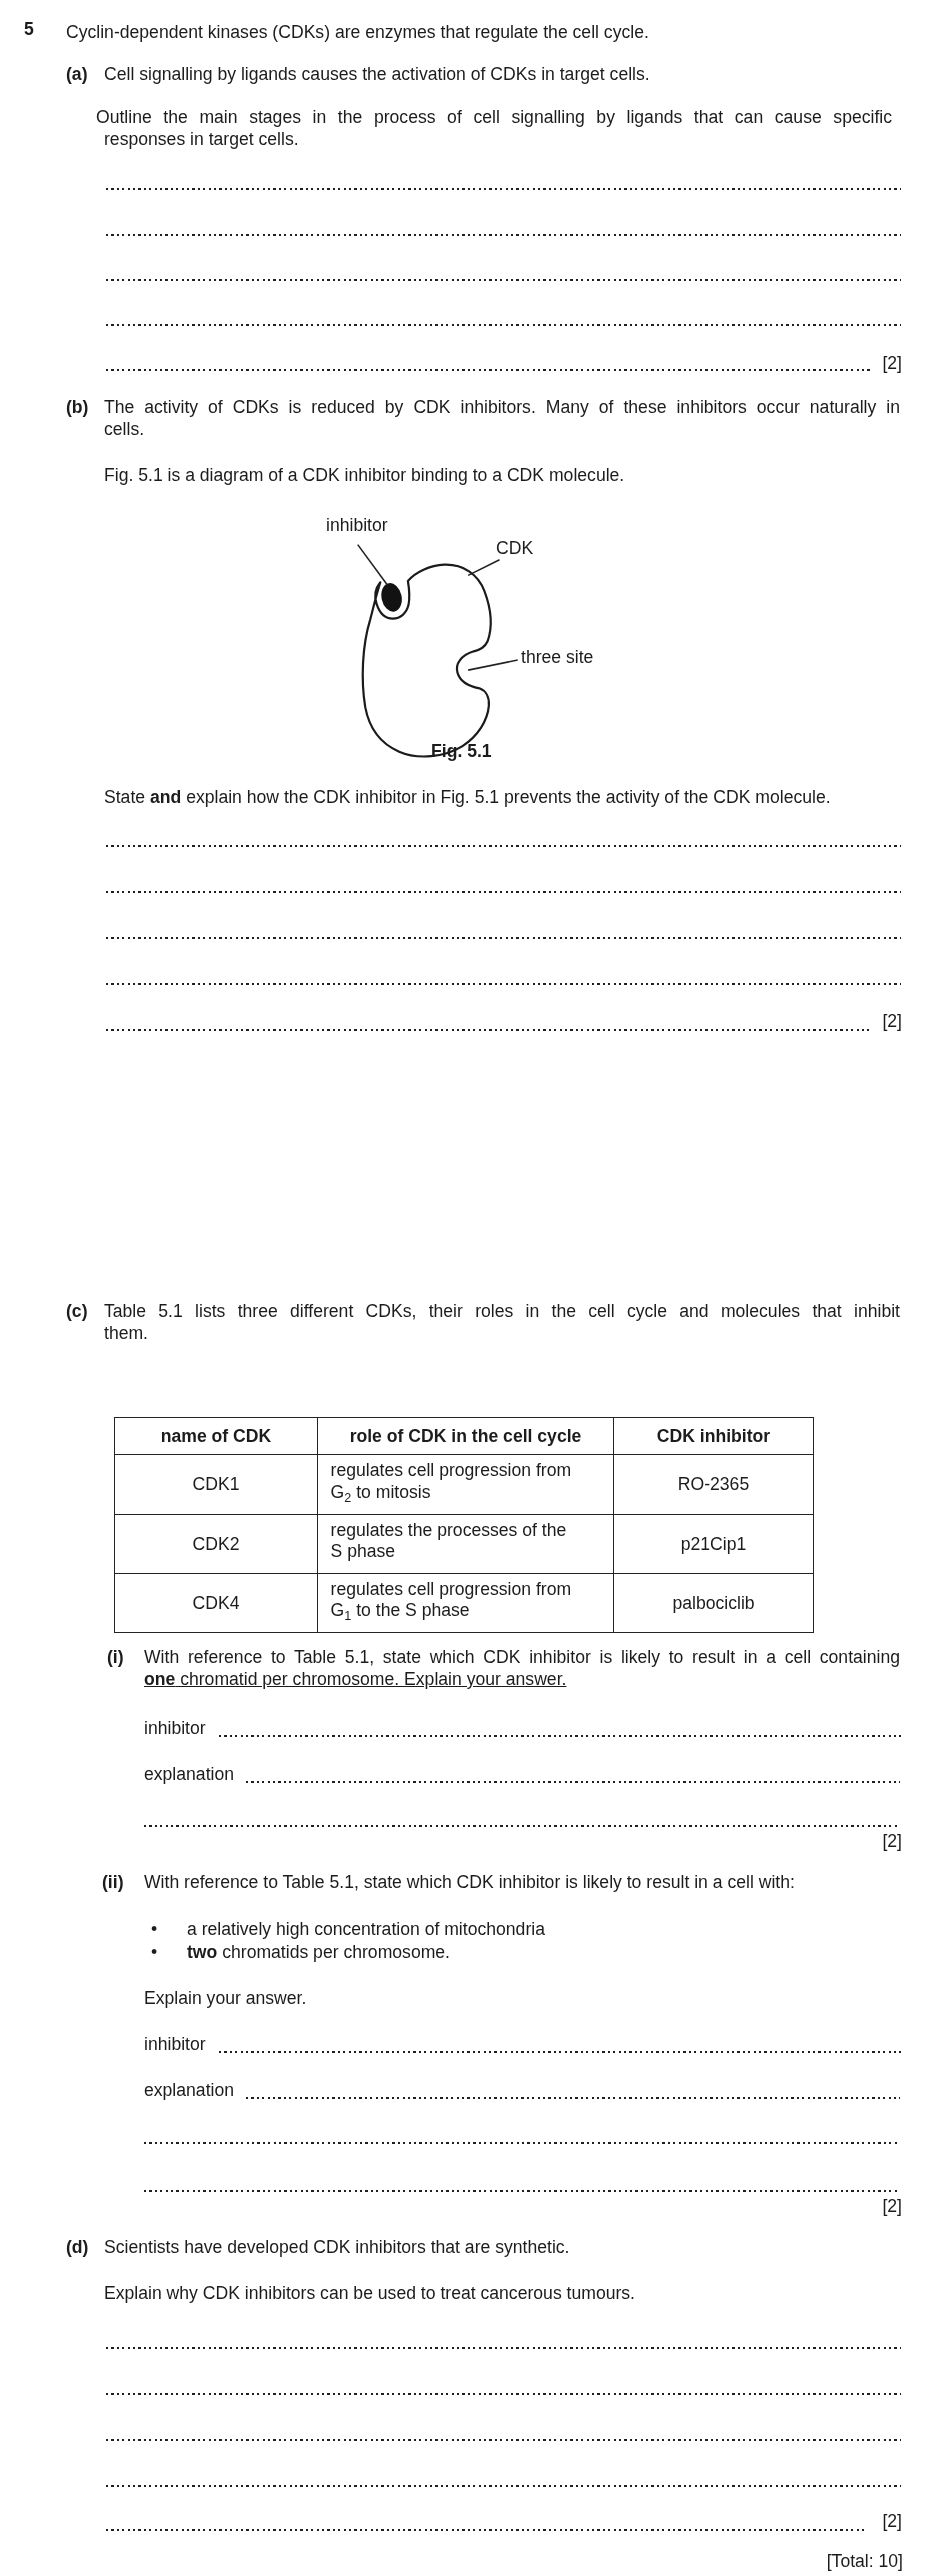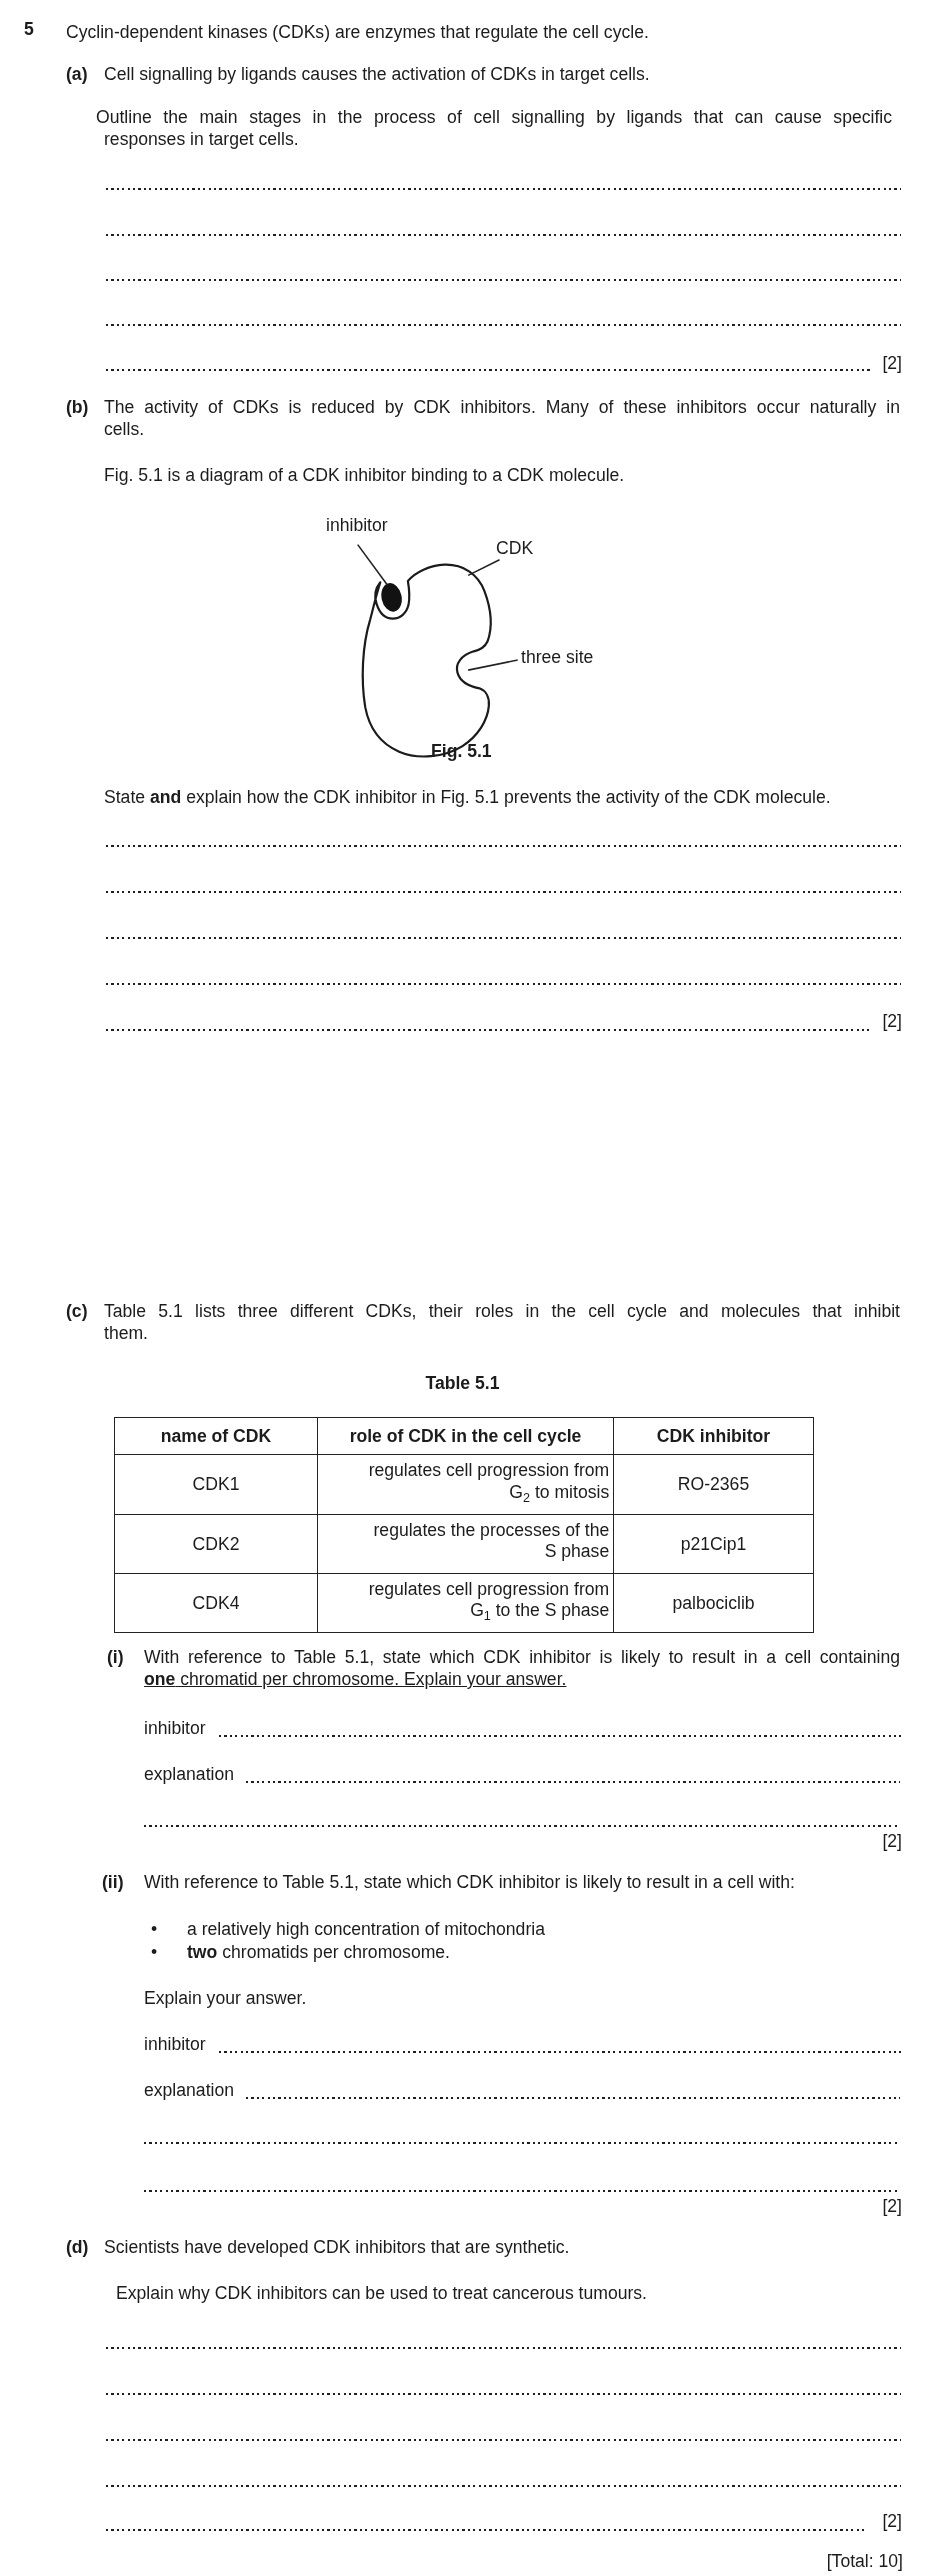--- a/index.html
+++ b/index.html
@@ -17,21 +17,21 @@
   }
   .marks{position:absolute;right:40px;font-size:17.6px;line-height:22px;white-space:nowrap;}
   .figlabel{font-size:17.6px;line-height:21px;white-space:nowrap;}
   table.t51{
     border-collapse:collapse;table-layout:fixed;width:697px;
     font-size:17.6px;color:#1c1c1c;
   }
   table.t51 th,table.t51 td{border:1.3px solid #242424;vertical-align:middle;}
   table.t51 th{font-weight:bold;text-align:center;height:36px;padding:0;}
   td.cName,td.cInh{text-align:center;}
-  td.cRole{text-align:right;padding-left:12.6px;padding-right:3.8px;line-height:21.4px;}
+  td.cRole{text-align:left;padding-left:12.6px;padding-right:3.8px;line-height:21.4px;}
   .subsc{font-size:12.6px;vertical-align:-3.8px;}
   .r1{height:60px;}.r2{height:59px;}.r3{height:59px;}
   .w322{width:202px;}.w470{width:295px;}.w317{width:199px;margin-top:13px;}
   svg .ln{stroke:#222;stroke-width:2.5;fill:none;}
 </style>
 </head>
 <body>
 
 <div class="page">
 
@@ -93,21 +93,20 @@
   <div class="abs dots" style="left:106px;top:891px;width:795px;"></div>
   <div class="abs dots" style="left:106px;top:937px;width:795px;"></div>
   <div class="abs dots" style="left:106px;top:983px;width:795px;"></div>
   <div class="abs dots" style="left:106px;top:1029px;width:763px;"></div>
   <div class="marks" style="top:1010px;">[2]</div>
 
   <div class="abs t b" style="left:66px;top:1300px;">(c)</div>
   <div class="abs t jline" style="left:104px;top:1300px;width:796px;">Table 5.1 lists three different CDKs, their roles in the cell cycle and molecules that inhibit</div>
   <div class="abs t" style="left:104px;top:1322px;">them.</div>
 
-  <div class="abs t b" style="left:114px;top:1372px;width:697px;text-align:center;">Table 5.1</div>
 
   <table class="t51 abs" style="left:114px;top:1417px;">
     <tbody>
         <tr>
       <th class="w322">name of CDK</th>
       <th class="w470">role of CDK in the cell cycle</th>
       <th class="w317">CDK inhibitor</th>
     </tr>
     <tr class="r1">
       <td class="cName">CDK1</td>
@@ -164,21 +163,21 @@
   <div class="abs t" style="left:144px;top:2033px;">inhibitor</div>
   <div class="abs dots" style="left:219px;top:2051px;width:682px;"></div>
   <div class="abs t" style="left:144px;top:2079px;">explanation</div>
   <div class="abs dots" style="left:246px;top:2097px;width:654px;"></div>
   <div class="abs dots" style="left:144px;top:2142px;width:756px;"></div>
   <div class="abs dots" style="left:144px;top:2190px;width:756px;"></div>
   <div class="marks" style="top:2195px;">[2]</div>
 
   <div class="abs t b" style="left:66px;top:2236px;">(d)</div>
   <div class="abs t" style="left:104px;top:2236px;">Scientists have developed CDK inhibitors that are synthetic.</div>
-  <div class="abs t" style="left:104px;top:2282px;margin-left:12px;">Explain why CDK inhibitors can be used to treat cancerous tumours.</div>
+  <div class="abs t" style="left:104px;top:2282px;">Explain why CDK inhibitors can be used to treat cancerous tumours.</div>
 
   <div class="abs dots" style="left:106px;top:2347px;width:795px;"></div>
   <div class="abs dots" style="left:106px;top:2393px;width:795px;"></div>
   <div class="abs dots" style="left:106px;top:2439px;width:795px;"></div>
   <div class="abs dots" style="left:106px;top:2485px;width:795px;"></div>
   <div class="abs dots" style="left:106px;top:2529px;width:761px;"></div>
   <div class="marks" style="top:2510px;">[2]</div>
 
   <div class="marks" style="top:2550px;right:39px;">[Total: 10]</div>
 

